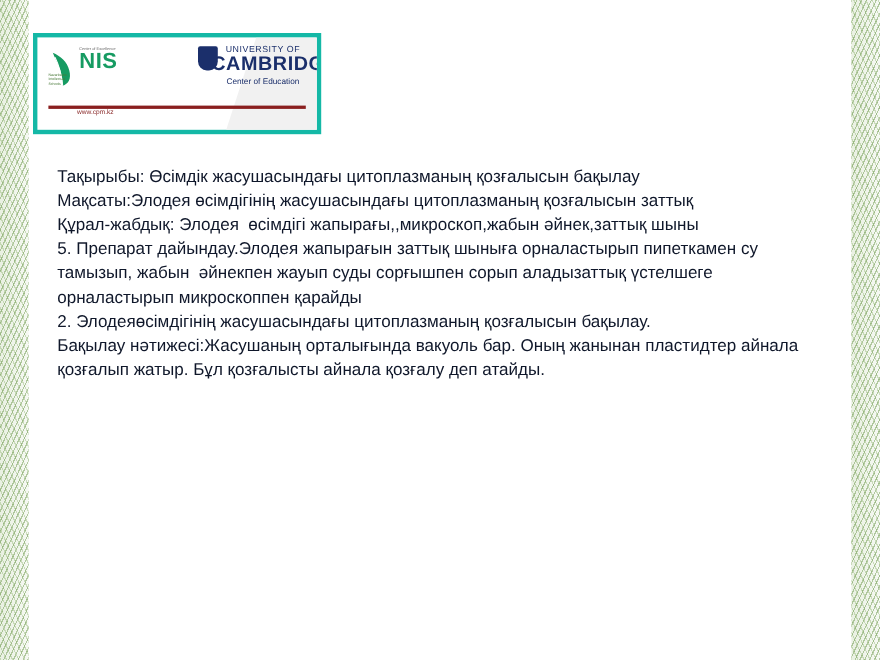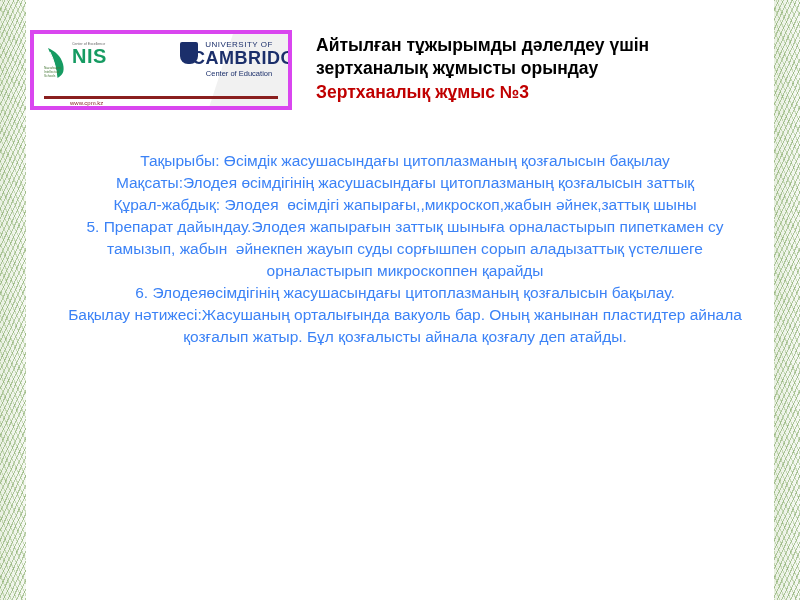--- a/index.html
+++ b/index.html
@@ -50,22 +50,22 @@
     top: 22px;
     width: 748px;
     height: 112px;
   }
 
   .logo-box {
     position: absolute;
     left: 4px;
     top: 8px;
     width: 262px;
-    height: 80px;
-    border: 4px solid #d946ef;
+    height: 92px;
+    border: 4px solid #14b8a6;
     background: #ffffff;
     box-sizing: border-box;
     overflow: hidden;
   }
   .logo-inner {
     position: relative;
     width: 100%;
     height: 100%;
   }
   .nis-logo {
@@ -191,24 +191,23 @@
 
   
   .body-text {
     position: absolute;
     left: 26px;
     top: 150px;
     width: 706px;
   }
   .body-line {
     font-size: 15.5px;
-    color: #3b82f6;
+    color: #0f172a;
     line-height: 1.42;
     white-space: pre-wrap;
-    text-align: center;
   }
 </style>
 </head>
 <body>
 
 <div class="slide">
 
   <div class="edge-band left"></div>
   <div class="edge-band right"></div>
 
@@ -236,31 +235,26 @@
             <div class="camb-crest"></div>
             <div class="camb-line1">UNIVERSITY OF</div>
             <div class="camb-line2">CAMBRIDGE</div>
             <div class="camb-line3">Center of Education</div>
           </div>
 
           <div class="logo-rule"></div>
         </div>
       </div>
 
-      <div class="title-block">
-        <div class="title-line">Айтылған тұжырымды дәлелдеу үшін</div>
-        <div class="title-line">зертханалық жұмысты орындау</div>
-        <div class="title-line accent">Зертханалық жұмыс №3</div>
-      </div>
 
     </div>
 
     <div class="body-text">
       <div class="body-line">Тақырыбы: Өсімдік жасушасындағы цитоплазманың қозғалысын бақылау</div>
       <div class="body-line">Мақсаты:Элодея өсімдігінің жасушасындағы цитоплазманың қозғалысын заттық</div>
       <div class="body-line">Құрал-жабдық: Элодея  өсімдігі жапырағы,,микроскоп,жабын әйнек,заттық шыны</div>
       <div class="body-line">5. Препарат дайындау.Элодея жапырағын заттық шыныға орналастырып пипеткамен су тамызып, жабын  әйнекпен жауып суды сорғышпен сорып аладызаттық үстелшеге орналастырып микроскоппен қарайды</div>
-      <div class="body-line">6. Элодеяөсімдігінің жасушасындағы цитоплазманың қозғалысын бақылау.</div>
+      <div class="body-line">2. Элодеяөсімдігінің жасушасындағы цитоплазманың қозғалысын бақылау.</div>
       <div class="body-line">Бақылау нәтижесі:Жасушаның орталығында вакуоль бар. Оның жанынан пластидтер айнала  қозғалып жатыр. Бұл қозғалысты айнала қозғалу деп атайды.</div>
     </div>
 
   </div>
 </div>
 
 </body></html>

